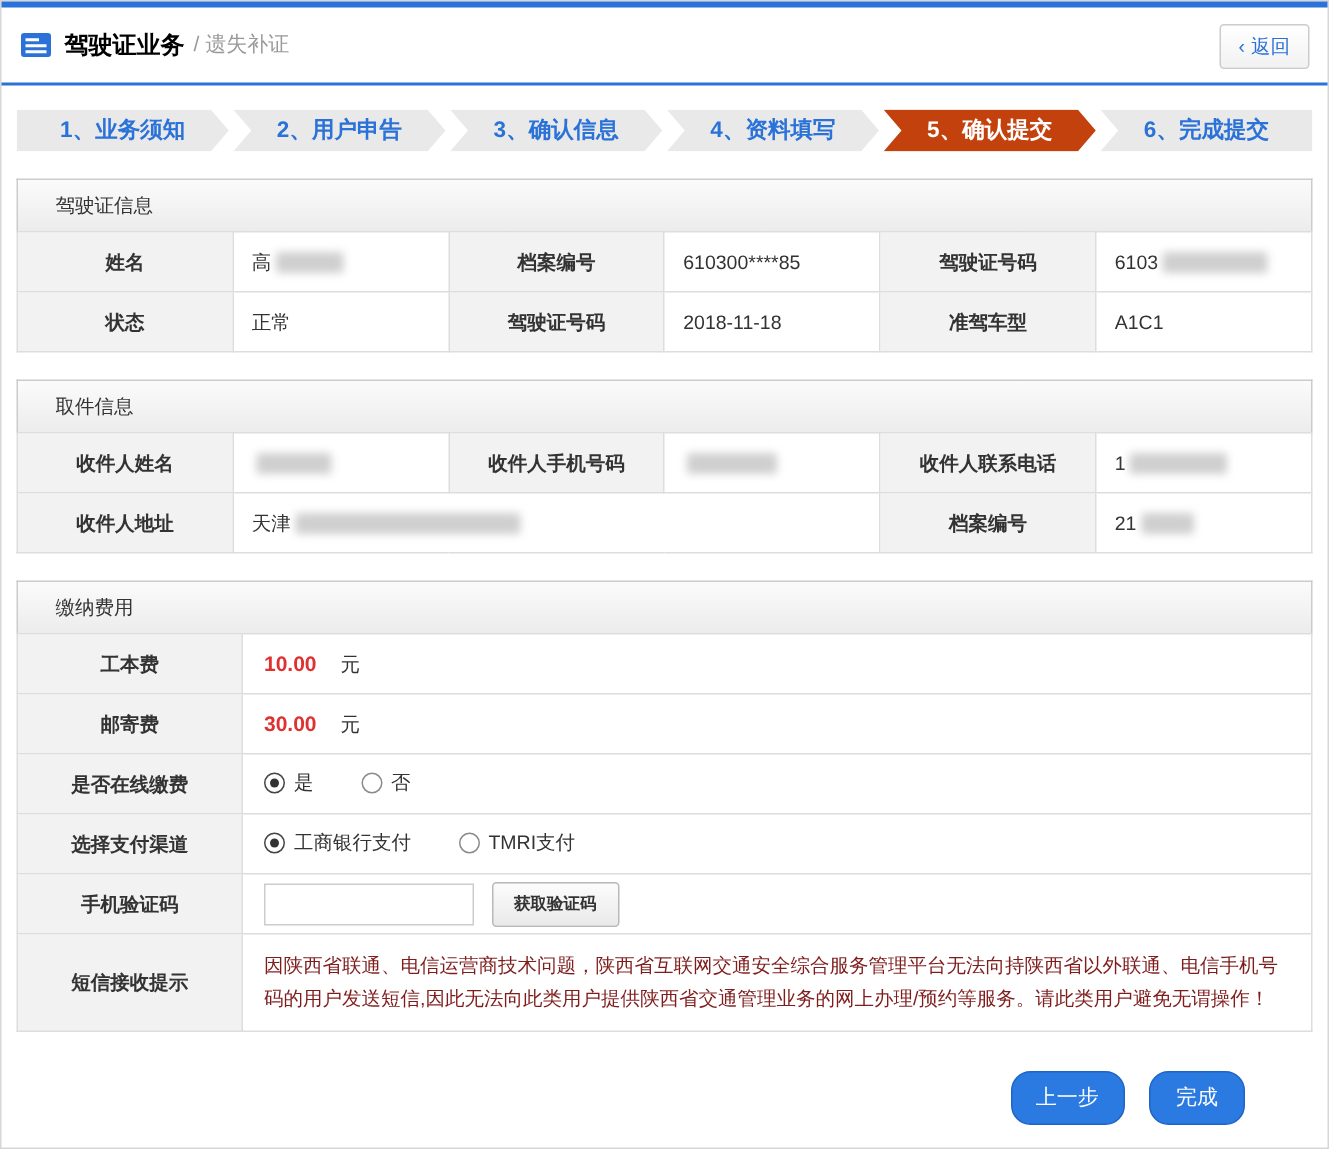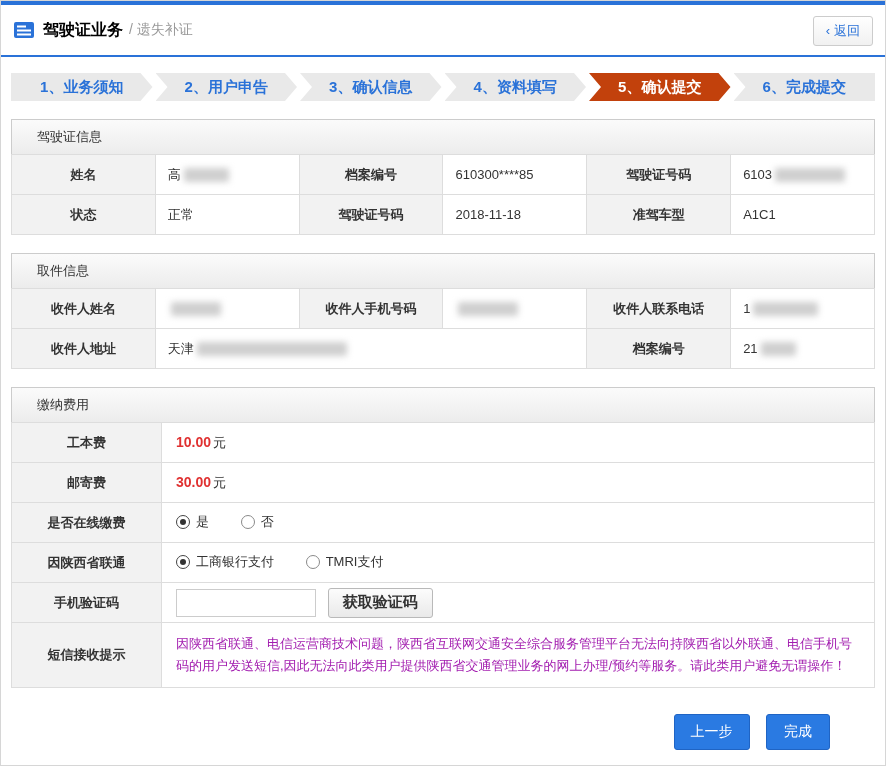--- a/index.html
+++ b/index.html
@@ -26,36 +26,36 @@
   table{width:100%;border-collapse:collapse;table-layout:fixed;font-size:13px}
   td{border:1px solid #ddd;height:40px;padding:0 12px;overflow:hidden}
   td.lbl{background:#f2f2f2;text-align:center;font-weight:bold;color:#333}
   td.val{background:#fff;text-align:left;color:#333}
   .fee-table td.lbl{width:150px}
   .fee-table td.val{padding-left:14px}
 
   .redact{display:inline-block;height:14px;background:#cfcfcf;filter:blur(3px);border-radius:2px;vertical-align:middle;margin-left:3px}
   .w35{width:35px}.w45{width:45px}.w50{width:50px}.w60{width:60px}.w65{width:65px}.w70{width:70px}.w150{width:150px}
 
-  .fee{color:#e03131;font-weight:bold;font-size:14px;margin-right:2px}
+  .fee{color:#e03131;font-weight:bold;font-size:14px;margin-right:16px}
   .unit{color:#333}
 
   .radio-opt{display:inline-flex;align-items:center;margin-right:28px;cursor:pointer}
   .radio{width:14px;height:14px;border:1px solid #8a8a8a;border-radius:50%;background:#fff;position:relative;margin-right:6px;display:inline-block;flex:0 0 14px}
   .radio.on{border-color:#444}
   .radio.on::after{content:"";position:absolute;left:3px;top:3px;width:6px;height:6px;border-radius:50%;background:#333}
 
   .code-input{width:140px;height:28px;border:1px solid #ccc;padding:0 6px;font-size:13px;vertical-align:middle;font-family:inherit}
-  .code-btn{height:30px;margin-left:8px;padding:0 14px;background:linear-gradient(#fcfcfc,#e9e9e9);border:1px solid #b9b9b9;border-radius:3px;font-size:15px;font-weight:bold;color:#333;vertical-align:middle;cursor:pointer;font-family:inherit}
+  .code-btn{height:30px;margin-left:8px;padding:0 14px;background:linear-gradient(#fcfcfc,#e9e9e9);border:1px solid #b9b9b9;border-radius:3px;font-size:11px;font-weight:bold;color:#333;vertical-align:middle;cursor:pointer;font-family:inherit}
 
   td.notice-cell{padding:10px 14px;height:auto}
-  .notice-text{color:#a21caf;line-height:1.7;font-size:13px}
+  .notice-text{color:#7f1d1d;line-height:1.7;font-size:13px}
 
   .footer{margin:26px 10px 14px;text-align:right;padding-right:45px}
-  .btn-primary{display:inline-block;min-width:64px;padding:8px 16px;background:#2a7ae2;border:1px solid #1f64c4;border-radius:3px;color:#fff;font-size:14px;margin-left:12px;cursor:pointer;font-family:inherit}
+  .btn-primary{display:inline-block;min-width:64px;padding:8px 16px;background:#2a7ae2;border:1px solid #1f64c4;border-radius:13px;color:#fff;font-size:14px;margin-left:12px;cursor:pointer;font-family:inherit}
 </style>
 </head>
 <body>
 
 <div class="page">
   <div class="topbar"></div>
 
   <div class="header">
     <span class="hicon">
       <svg width="22" height="18" viewBox="0 0 22 18">
@@ -144,21 +144,21 @@
             <span class="radio on"></span>
             <span>是</span>
           </span>
           <span class="radio-opt">
             <span class="radio"></span>
             <span>否</span>
           </span>
         </td>
       </tr>
       <tr>
-        <td class="lbl">因陕西省联通</td>
+        <td class="lbl">选择支付渠道</td>
         <td class="val">
           <span class="radio-opt">
             <span class="radio on"></span>
             <span>工商银行支付</span>
           </span>
           <span class="radio-opt">
             <span class="radio"></span>
             <span>TMRI支付</span>
           </span>
         </td>

